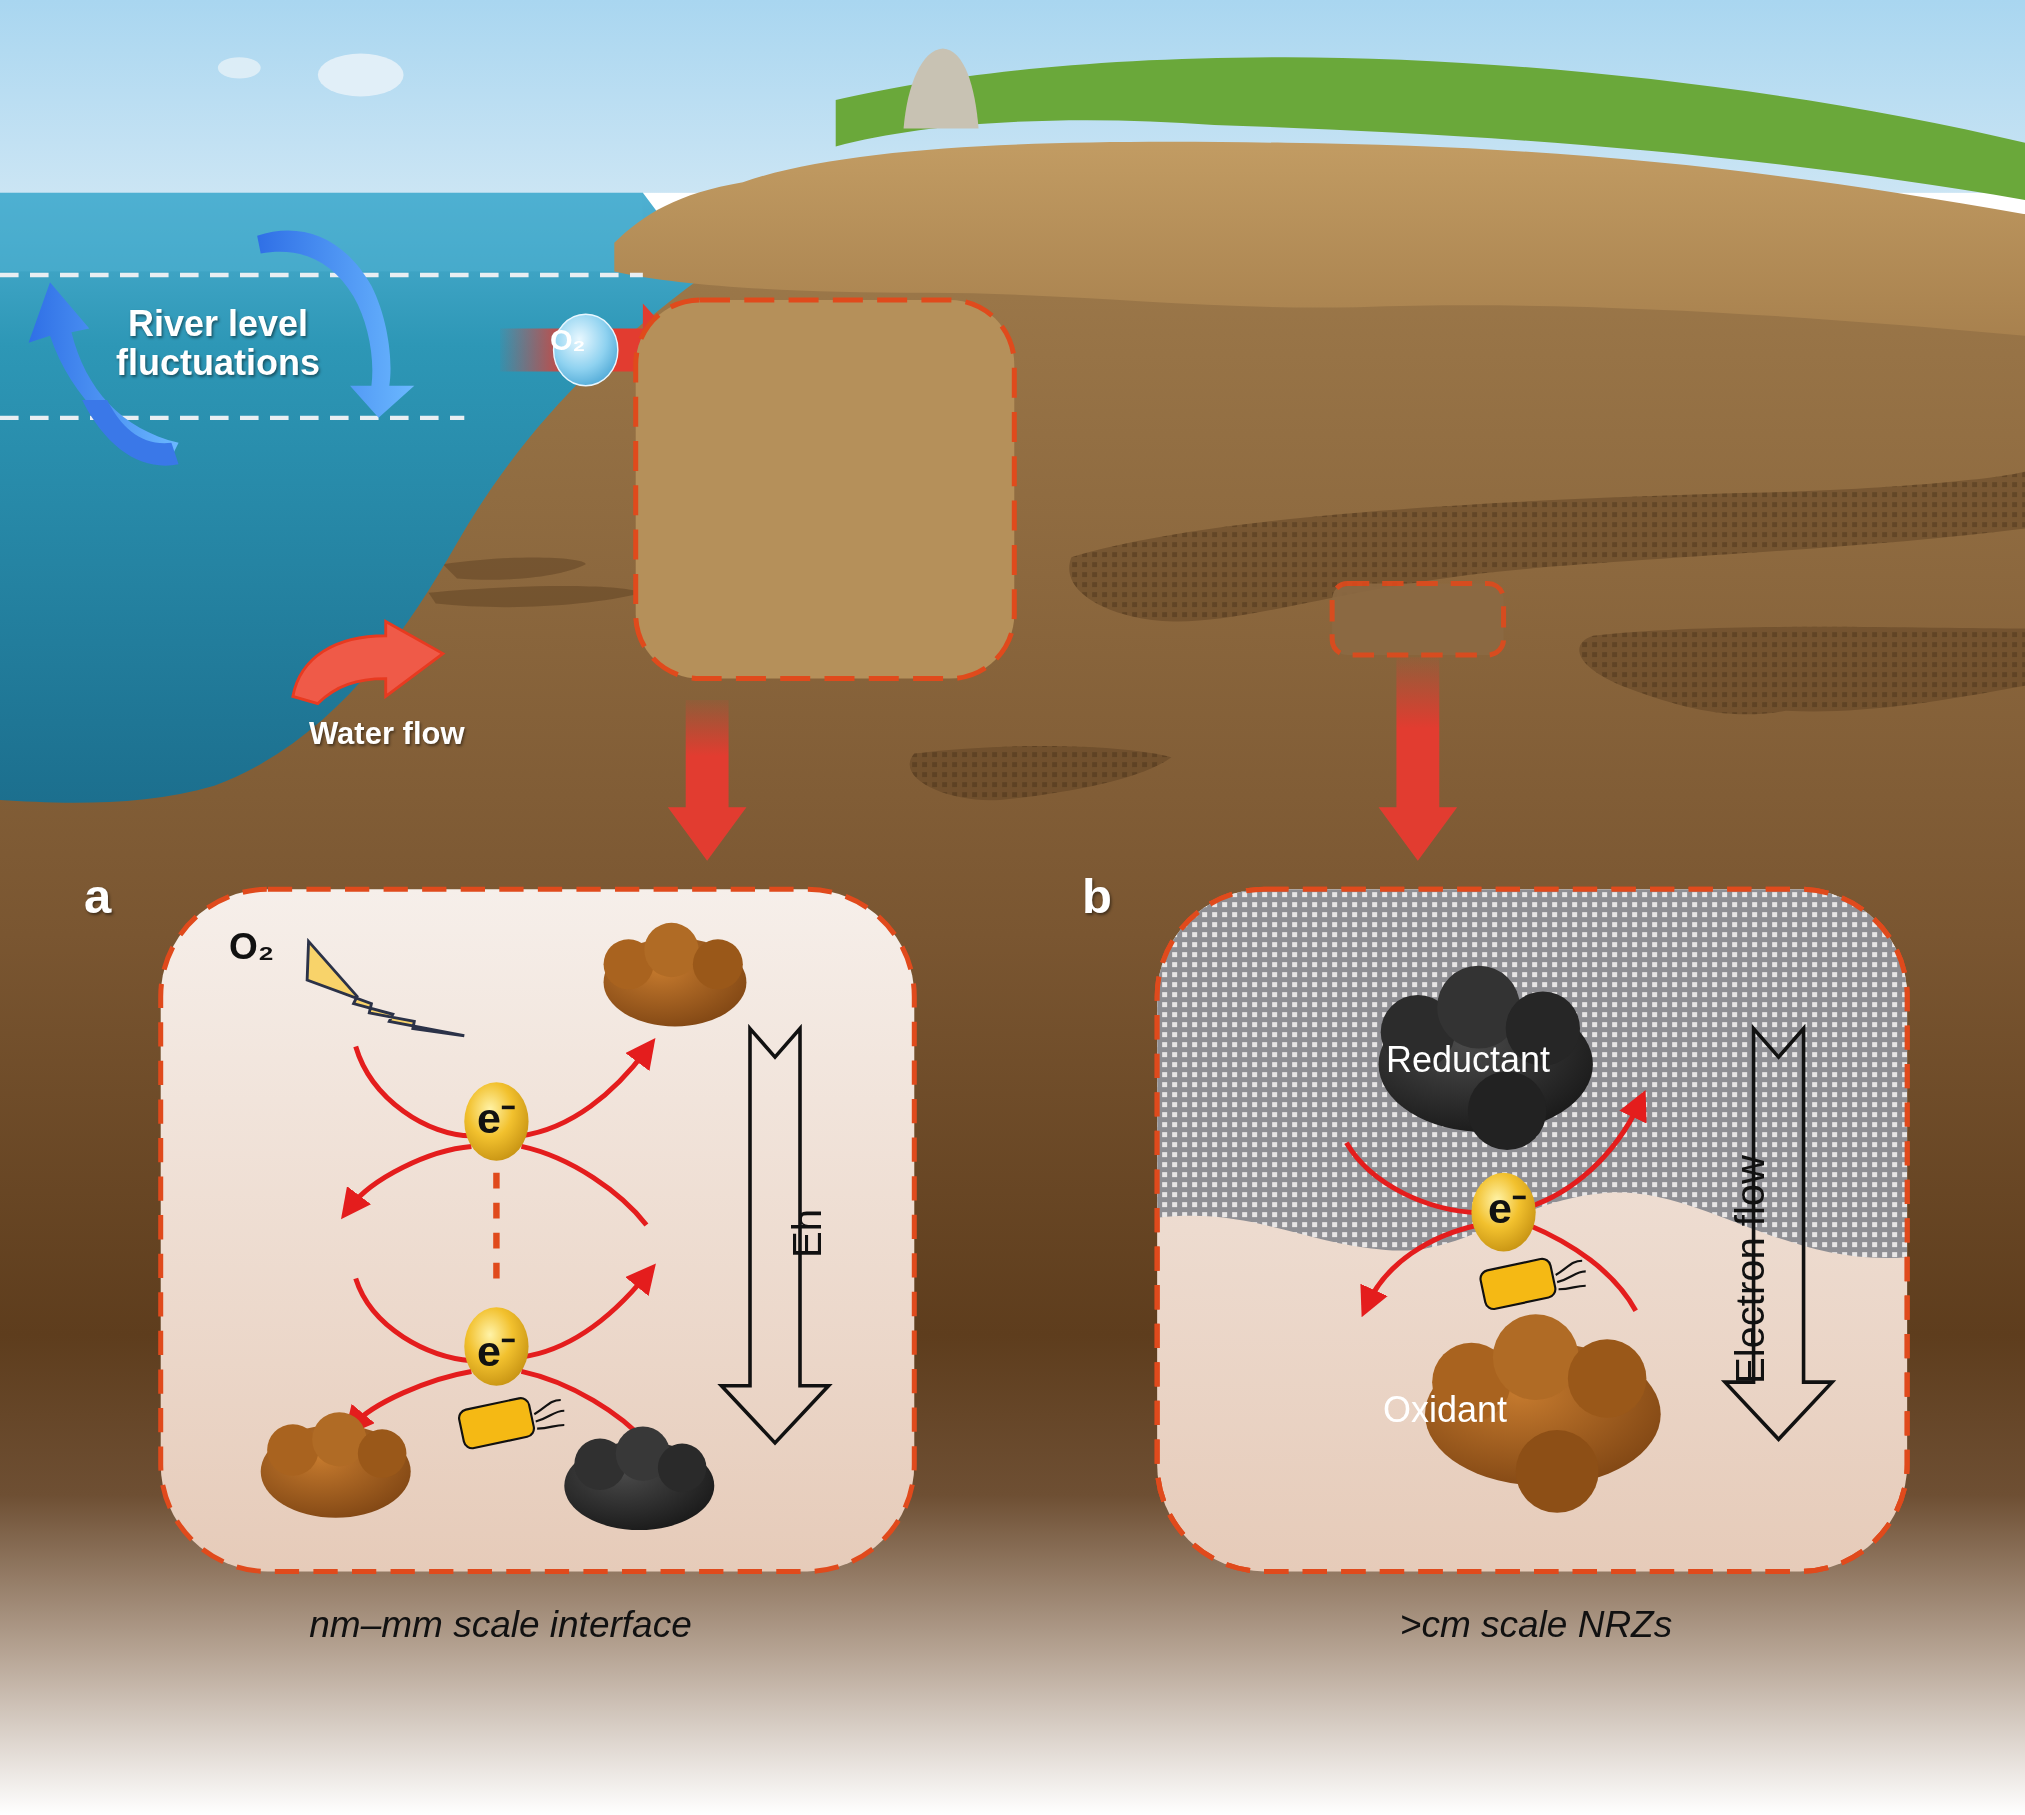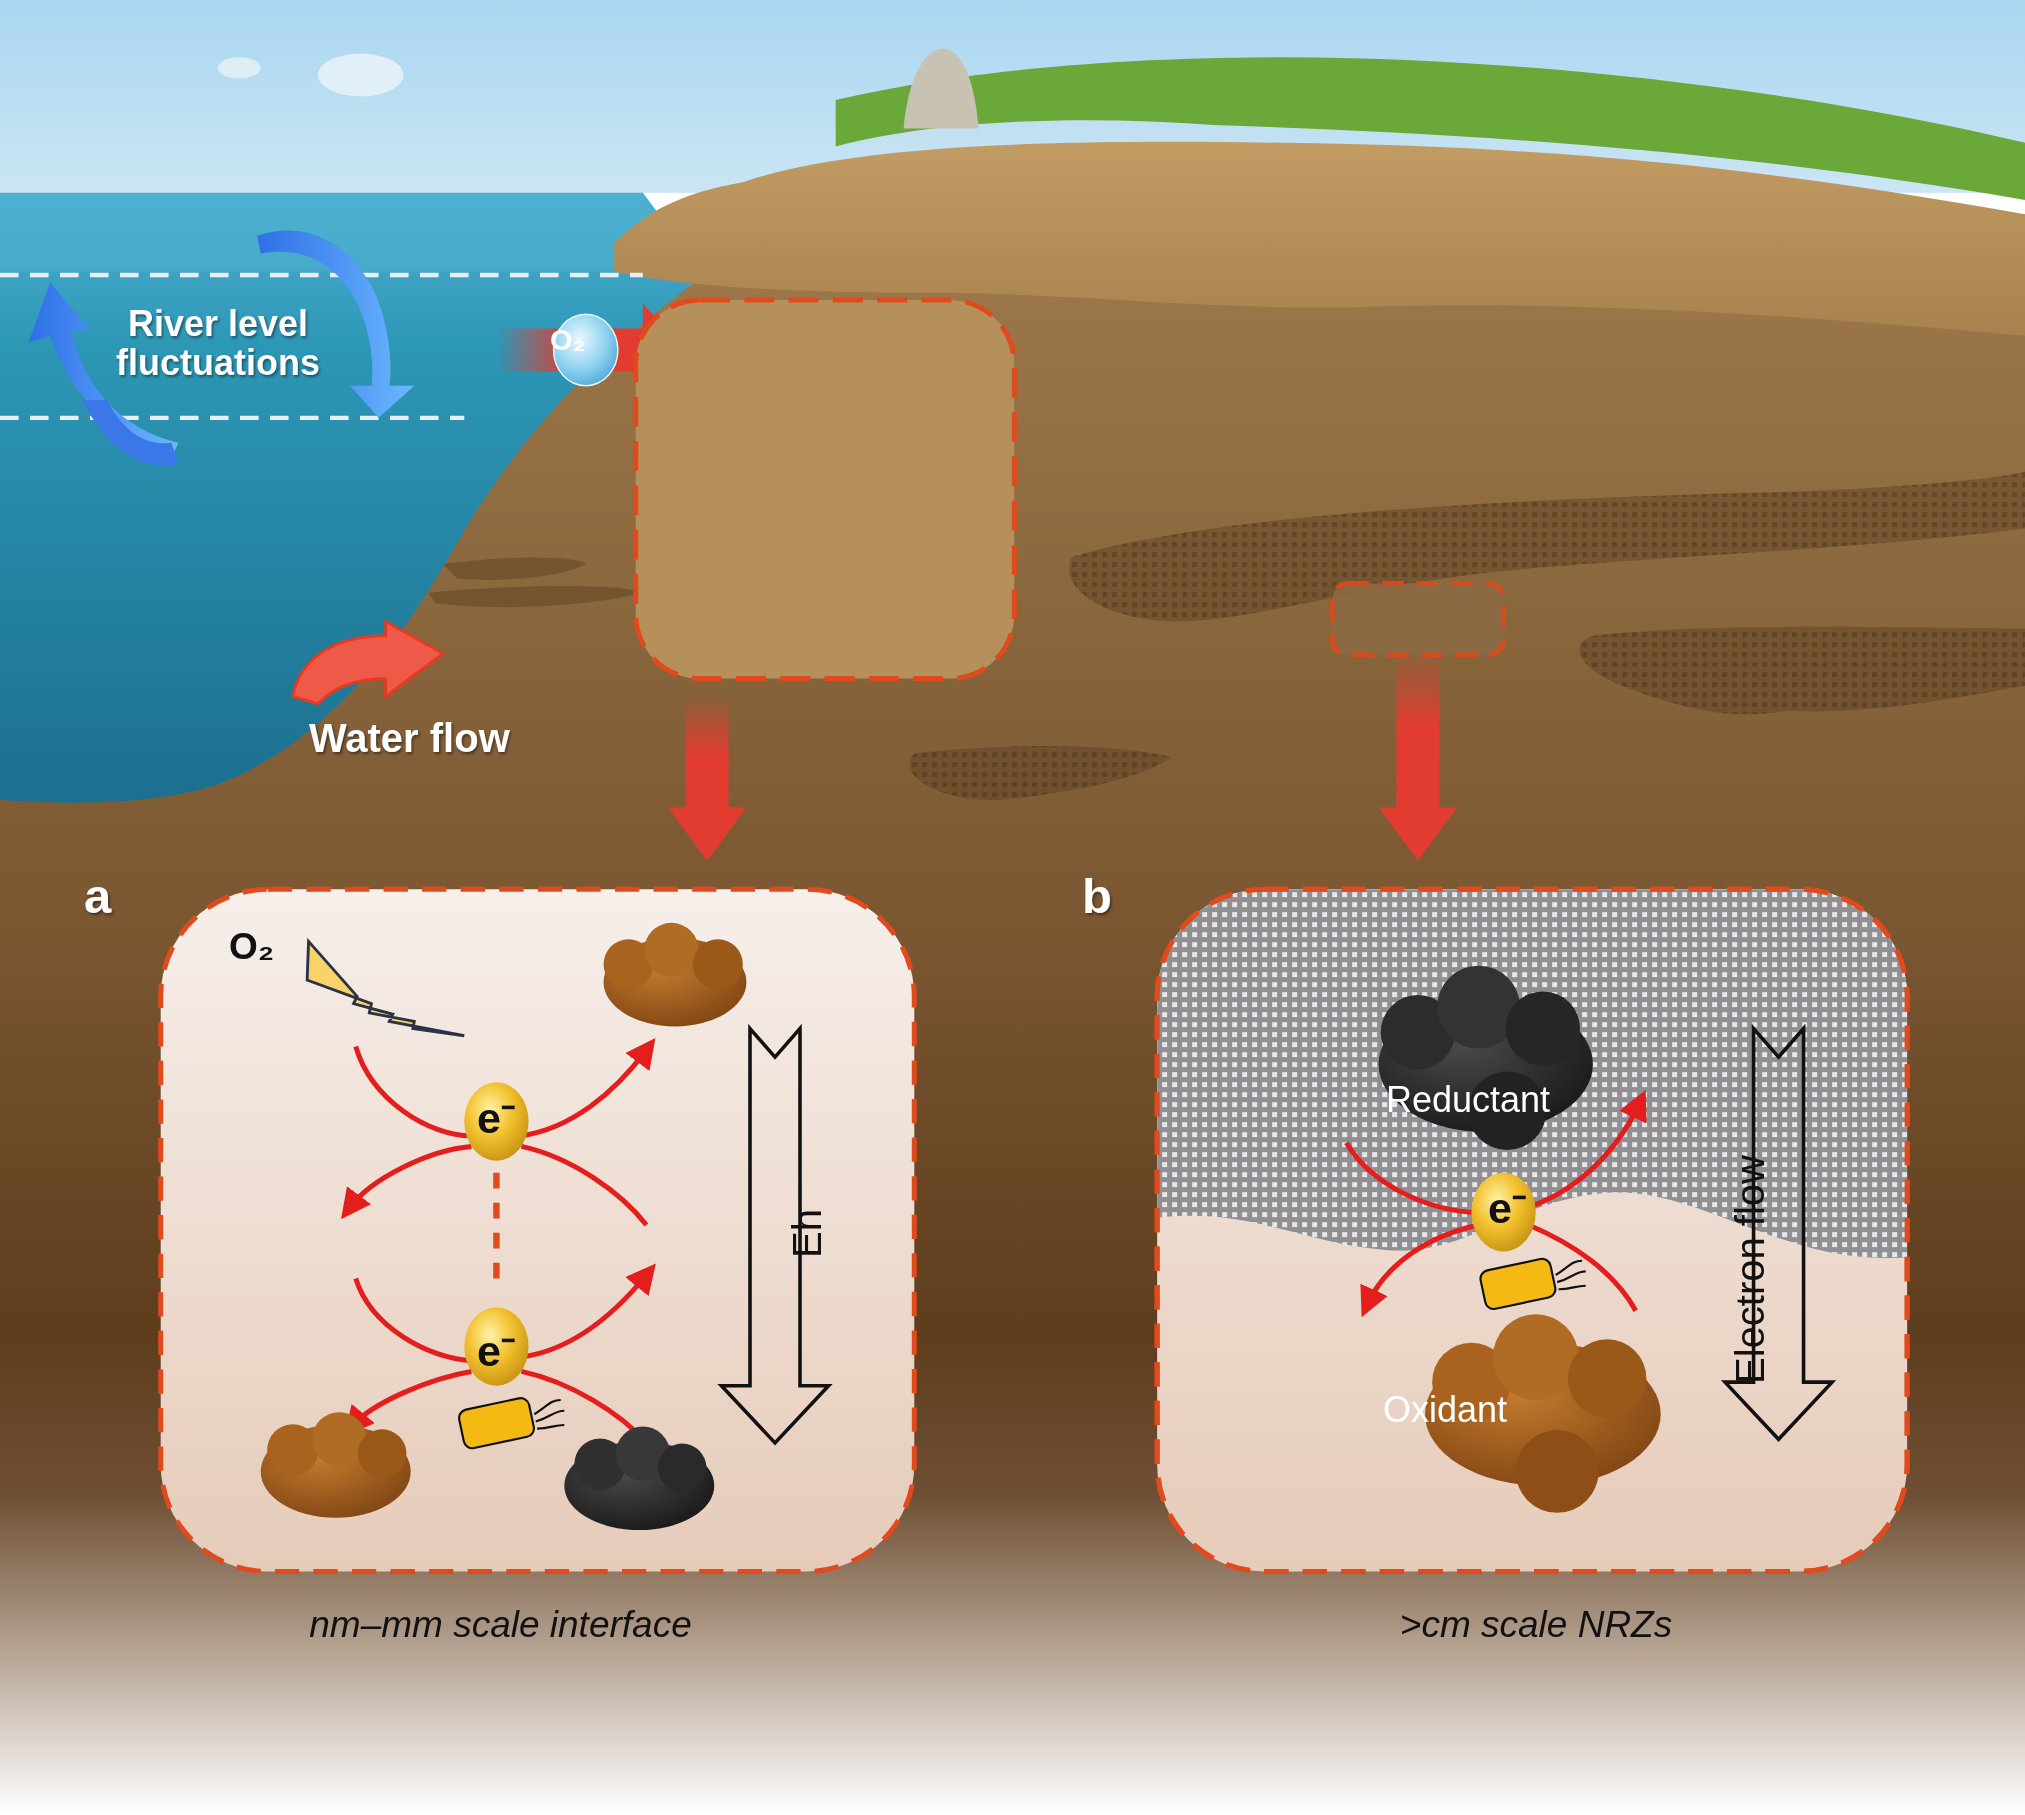--- a/index.html
+++ b/index.html
@@ -2,35 +2,35 @@
 <html style="font-size:11.4px"><head>
 <meta charset="utf-8">
 <style>
   html, body { margin: 0; padding: 0; }
   body { width: 2025px; height: 1815px; overflow: hidden; background: #ffffff; font-family: "Liberation Sans", sans-serif; }
   #stage { position: relative; width: 1738px; height: 1815px; }
   #scene { position: absolute; left: 0; top: 0; width: 2025px; height: 1815px; }
   .lbl { position: absolute; white-space: nowrap; }
   .lbl-white-bold { color: #ffffff; font-weight: bold; text-shadow: 1.4px 2.1px 2.9px rgba(0,0,0,0.45); }
   .river-label { left: 93px; top: 304px; width: 250px; font-size: 36px; line-height: 39px; text-align: center; }
-  .water-flow-label { left: 309px; top: 716px; font-size: 40px; }
+  .water-flow-label { left: 309px; top: 716px; font-size: 31px; }
   .panel-letter { font-size: 49px; }
   .letter-a { left: 84px; top: 868px; }
   .letter-b { left: 1082px; top: 868px; }
   .caption { font-size: 37px; color: #111111; text-align: center; font-style: italic; }
   .caption-a { left: 179px; top: 1604px; width: 643px; }
   .caption-b { left: 1179px; top: 1604px; width: 714px; }
   .o2-bubble-label { left: 550px; top: 324px; font-size: 29px; font-weight: bold; color: #ffffff; }
   .o2-panel-label { left: 229px; top: 926px; font-size: 37px; font-weight: bold; color: #111111; }
   .e-label { font-size: 43px; font-weight: bold; color: #111111; }
   .e-a1 { left: 477px; top: 1087px; }
   .e-a2 { left: 477px; top: 1320px; }
   .e-b { left: 1488px; top: 1177px; }
   .cloud-label { font-size: 36px; color: #ffffff; }
-  .reductant-label { left: 1386px; top: 1039px; margin-top: 40px; }
+  .reductant-label { left: 1386px; top: 1039px; }
   .oxidant-label { left: 1383px; top: 1389px; }
   .vert-label { position: absolute; font-size: 40px; color: #111111; transform: rotate(-90deg); transform-origin: center center; white-space: nowrap; text-align: center; }
   .eh-label { left: 757px; top: 1211px; width: 100px; }
   .ef-label { left: 1607px; top: 1247px; width: 286px; }
 </style>
 </head>
 <body>
 
 <div id="stage">
 <svg id="scene" viewBox="0 0 2835 2541" xmlns="http://www.w3.org/2000/svg">

